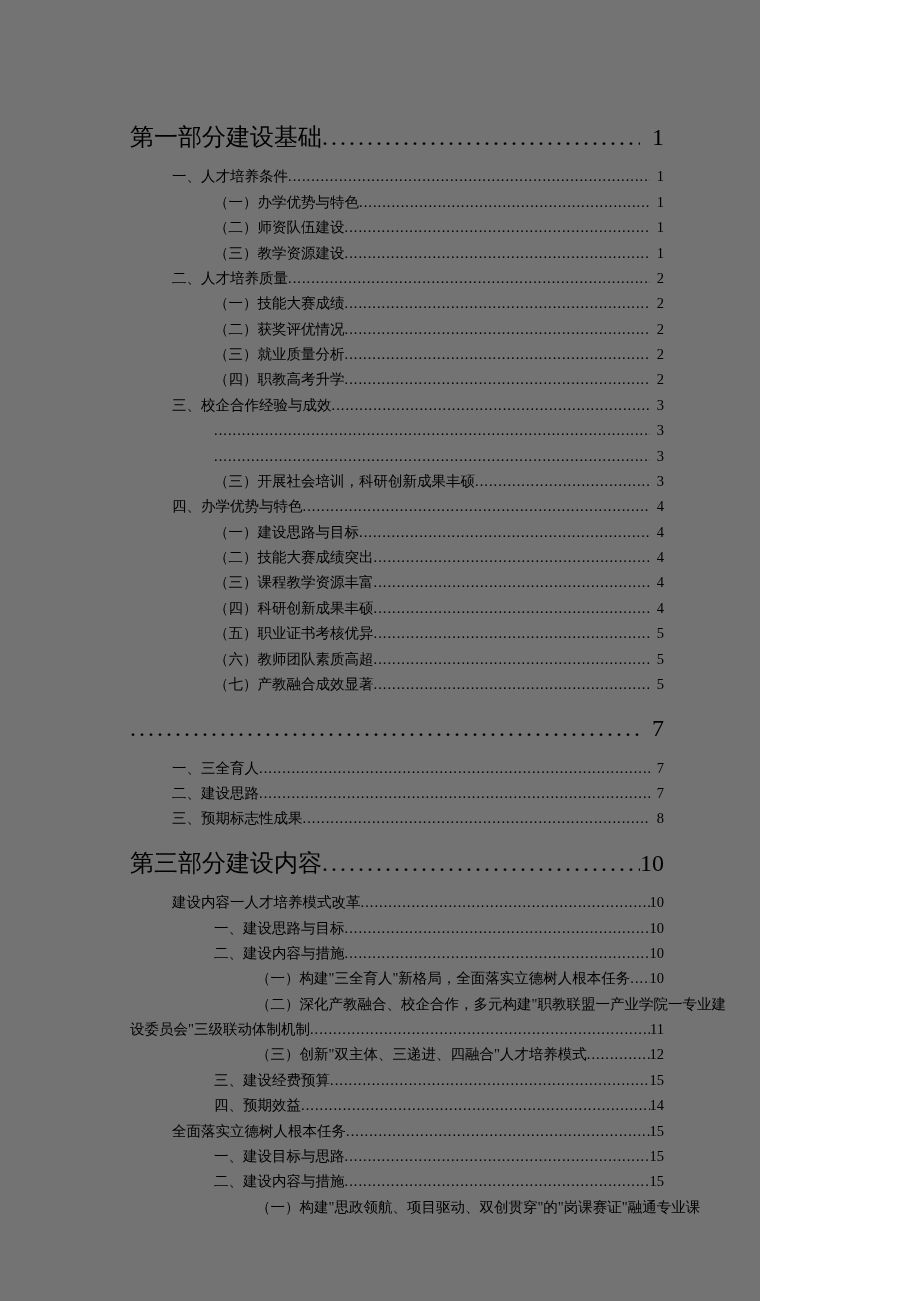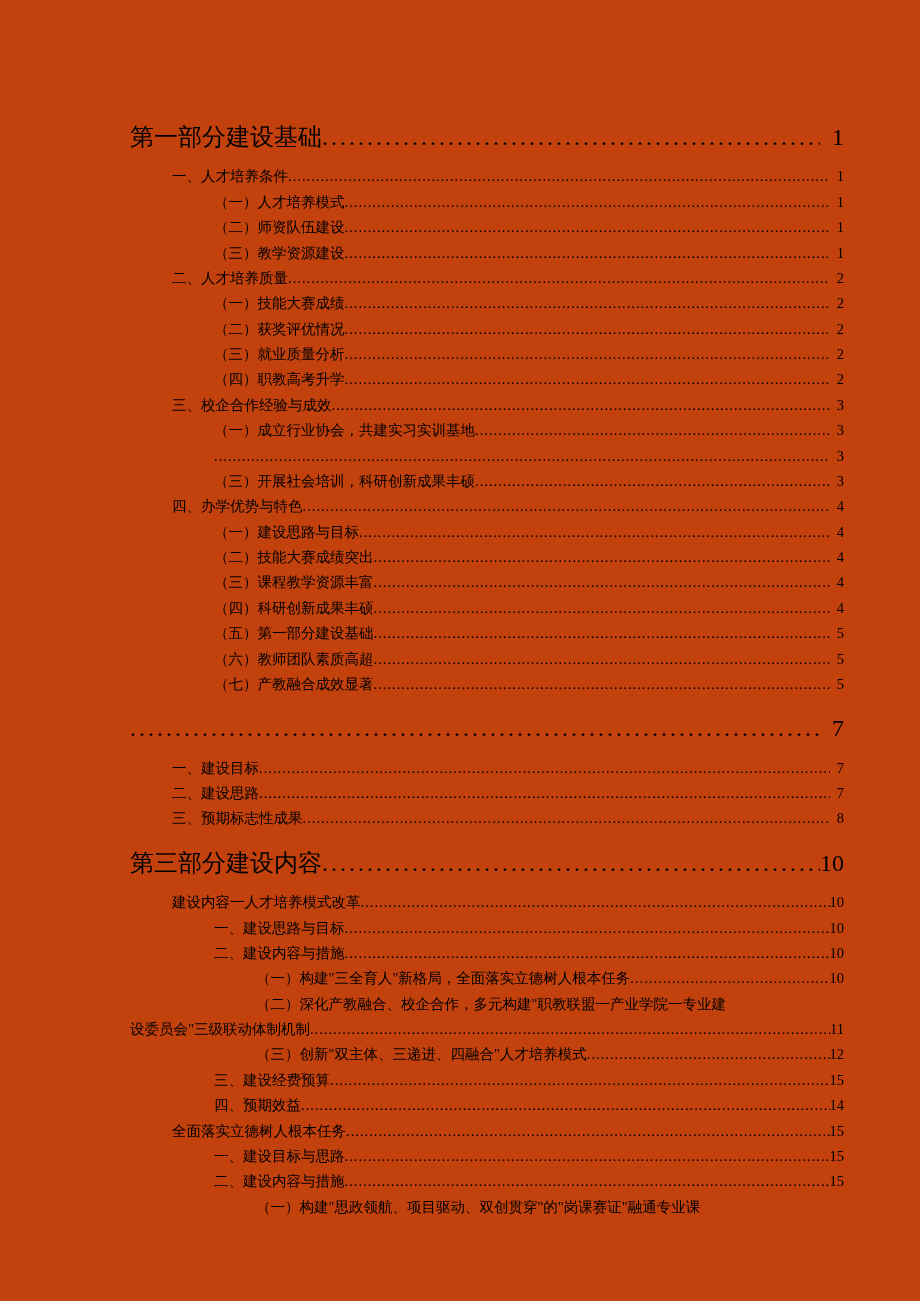--- a/index.html
+++ b/index.html
@@ -1,21 +1,21 @@
 <!DOCTYPE html>
 <html><head>
 <meta charset="utf-8">
 <style>
   html,body{margin:0;padding:0;background:#fff;}
   .page{
-    width:920px;
+    width:760px;
     min-height:1301px;
-    background:#c2410c;
+    background:#737373;
     box-sizing:border-box;
-    padding:118px 76px 60px 130px;
+    padding:118px 96px 60px 130px;
     font-family:"SimSun","宋体",serif;
     color:#000;
     font-size:14.5px;
     line-height:1.75;
   }
   .toc-line{
     display:flex;
     align-items:baseline;
     white-space:nowrap;
     margin:0;
@@ -54,21 +54,21 @@
         <span class="toc-label">第一部分建设基础</span>
         <span class="dots"></span>
         <span class="pg">1</span>
       </div>
       <div class="toc-line ind1">
         <span class="toc-label">一、人才培养条件</span>
         <span class="dots"></span>
         <span class="pg">1</span>
       </div>
       <div class="toc-line ind2">
-        <span class="toc-label">（一）人才培养模式</span>
+        <span class="toc-label">（一）办学优势与特色</span>
         <span class="dots"></span>
         <span class="pg">1</span>
       </div>
       <div class="toc-line ind2">
         <span class="toc-label">（二）师资队伍建设</span>
         <span class="dots"></span>
         <span class="pg">1</span>
       </div>
       <div class="toc-line ind2">
         <span class="toc-label">（三）教学资源建设</span>
@@ -99,21 +99,20 @@
         <span class="toc-label">（四）职教高考升学</span>
         <span class="dots"></span>
         <span class="pg">2</span>
       </div>
       <div class="toc-line ind1">
         <span class="toc-label">三、校企合作经验与成效</span>
         <span class="dots"></span>
         <span class="pg">3</span>
       </div>
       <div class="toc-line ind2">
-        <span class="toc-label">（一）成立行业协会，共建实习实训基地</span>
         <span class="dots"></span>
         <span class="pg">3</span>
       </div>
       <div class="toc-line ind2">
         <span class="dots"></span>
         <span class="pg">3</span>
       </div>
       <div class="toc-line ind2">
         <span class="toc-label">（三）开展社会培训，科研创新成果丰硕</span>
         <span class="dots"></span>
@@ -138,40 +137,40 @@
         <span class="toc-label">（三）课程教学资源丰富</span>
         <span class="dots"></span>
         <span class="pg">4</span>
       </div>
       <div class="toc-line ind2">
         <span class="toc-label">（四）科研创新成果丰硕</span>
         <span class="dots"></span>
         <span class="pg">4</span>
       </div>
       <div class="toc-line ind2">
-        <span class="toc-label">（五）第一部分建设基础</span>
+        <span class="toc-label">（五）职业证书考核优异</span>
         <span class="dots"></span>
         <span class="pg">5</span>
       </div>
       <div class="toc-line ind2">
         <span class="toc-label">（六）教师团队素质高超</span>
         <span class="dots"></span>
         <span class="pg">5</span>
       </div>
       <div class="toc-line ind2">
         <span class="toc-label">（七）产教融合成效显著</span>
         <span class="dots"></span>
         <span class="pg">5</span>
       </div>
       <div class="toc-line toc-h1">
         <span class="dots"></span>
         <span class="pg">7</span>
       </div>
       <div class="toc-line ind1">
-        <span class="toc-label">一、建设目标</span>
+        <span class="toc-label">一、三全育人</span>
         <span class="dots"></span>
         <span class="pg">7</span>
       </div>
       <div class="toc-line ind1">
         <span class="toc-label">二、建设思路</span>
         <span class="dots"></span>
         <span class="pg">7</span>
       </div>
       <div class="toc-line ind1">
         <span class="toc-label">三、预期标志性成果</span>

